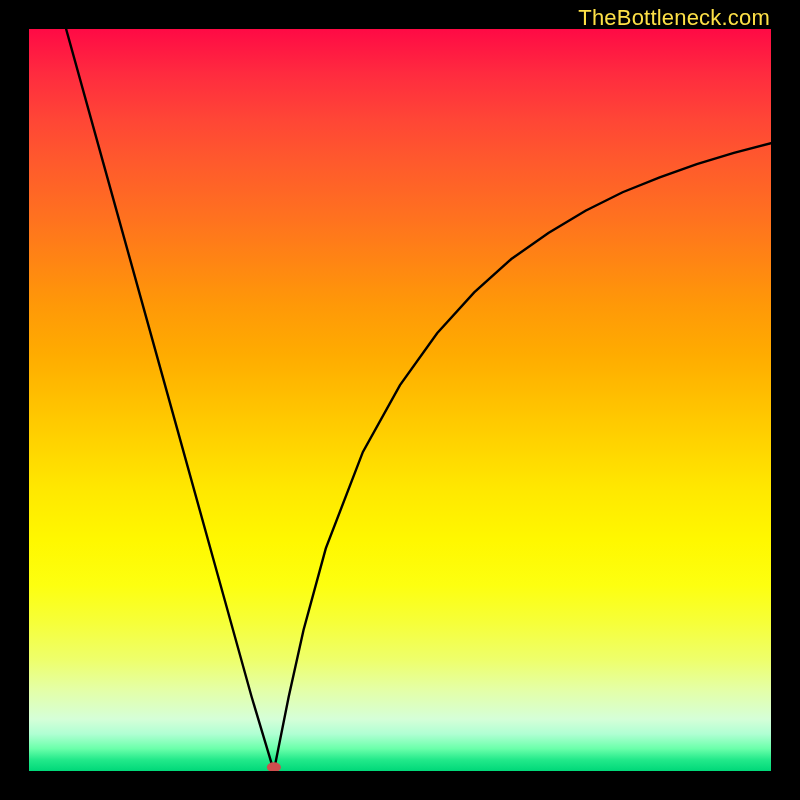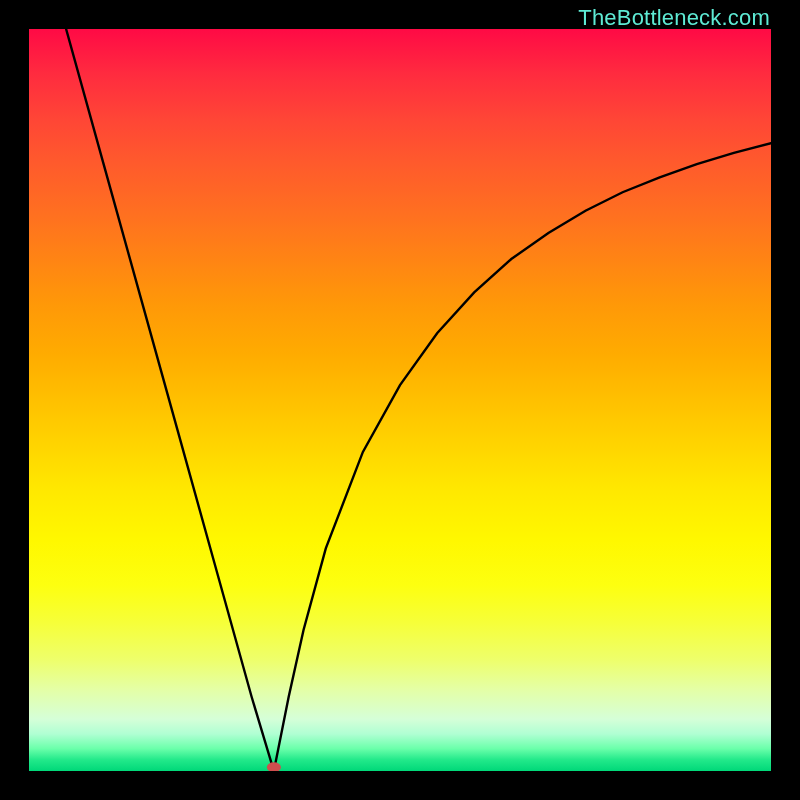--- a/index.html
+++ b/index.html
@@ -46,21 +46,21 @@
     width: 742px;
     height: 742px;
   }
   .watermark {
     position: absolute;
     top: 5px;
     right: 30px;
     font-family: Arial, Helvetica, sans-serif;
     font-size: 22px;
     font-weight: 500;
-    color: #5eead4;
+    color: #fde047;
     letter-spacing: 0.2px;
   }
 </style>
 </head>
 <body>
 
 <div class="frame">
   <div class="plot-area">
     <svg class="curve-layer" viewBox="0 0 742 742" preserveAspectRatio="none">
       <path id="curve-left" fill="none" stroke="#000" stroke-width="2.4" stroke-linecap="round" d="M37.10 0.00 L74.20 133.56 L111.30 267.12 L148.40 400.68 L185.50 534.24 L222.60 667.80 L244.86 742.00"></path>

